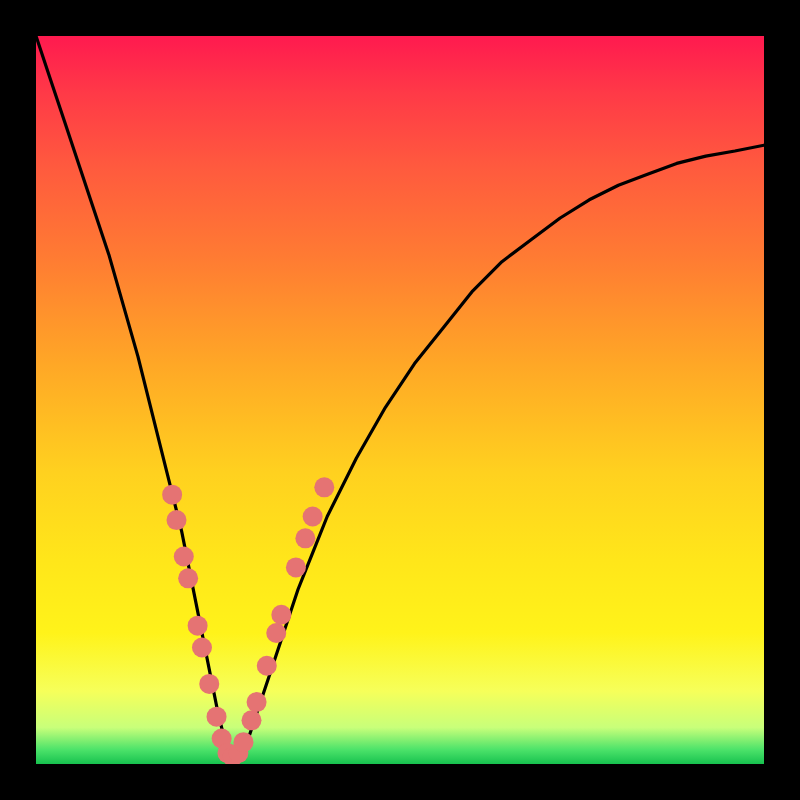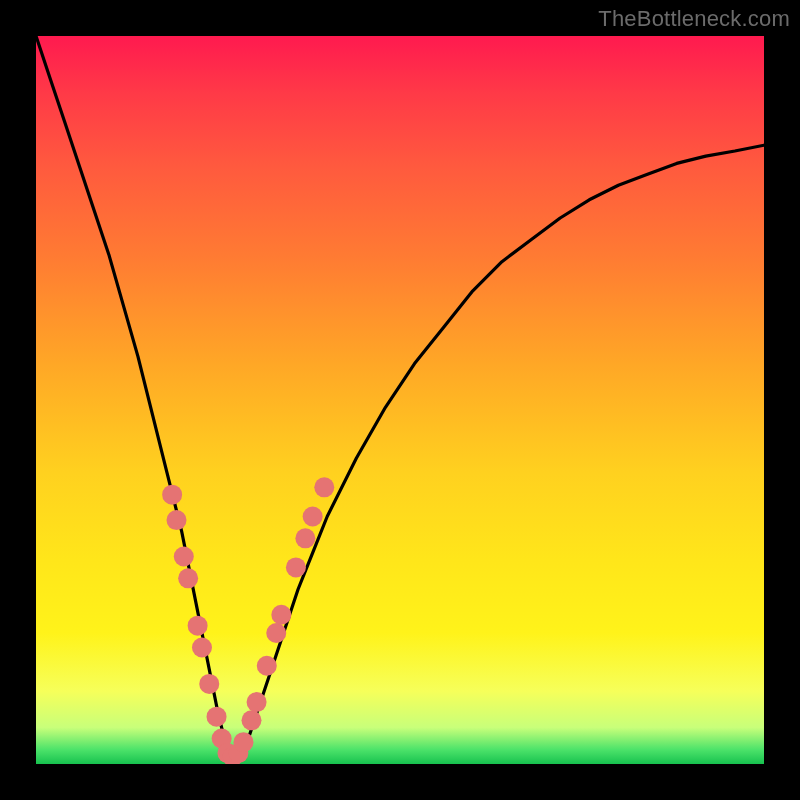--- a/index.html
+++ b/index.html
@@ -55,21 +55,20 @@
     position: absolute;
     left: 0;
     top: 0;
   }
 </style>
 </head>
 <body>
 
 <div class="frame">
 
-  <div class="watermark">TheBottleneck.com</div>
 
   <div class="plot">
     <svg class="curve" width="728" height="728" viewBox="0 0 728 728">
       <path id="curve-path" fill="none" stroke="#000" stroke-width="3.2" stroke-linecap="round" stroke-linejoin="round" d="M0.00 0.00 L14.56 43.68 L29.12 87.36 L43.68 131.04 L58.24 174.72 L72.80 218.40 L87.36 269.36 L101.92 320.32 L116.48 378.56 L131.04 436.80 L145.60 495.04 L160.16 567.84 L167.44 604.24 L174.72 640.64 L182.00 677.04 L189.28 706.16 L196.56 720.72 L203.84 720.72 L211.12 706.16 L218.40 684.32 L232.96 640.64 L247.52 596.96 L262.08 553.28 L276.64 516.88 L291.20 480.48 L320.32 422.24 L349.44 371.28 L378.56 327.60 L407.68 291.20 L436.80 254.80 L465.92 225.68 L495.04 203.84 L524.16 182.00 L553.28 163.80 L582.40 149.24 L611.52 138.32 L640.64 127.40 L669.76 120.12 L698.88 115.02 L728.00 109.20"></path>
       <g id="markers-group">
           <circle cx="136.14" cy="458.64" r="10" fill="#e57373"></circle>
           <circle cx="140.50" cy="484.12" r="10" fill="#e57373"></circle>
           <circle cx="147.78" cy="520.52" r="10" fill="#e57373"></circle>
           <circle cx="152.15" cy="542.36" r="10" fill="#e57373"></circle>
           <circle cx="161.62" cy="589.68" r="10" fill="#e57373"></circle>

